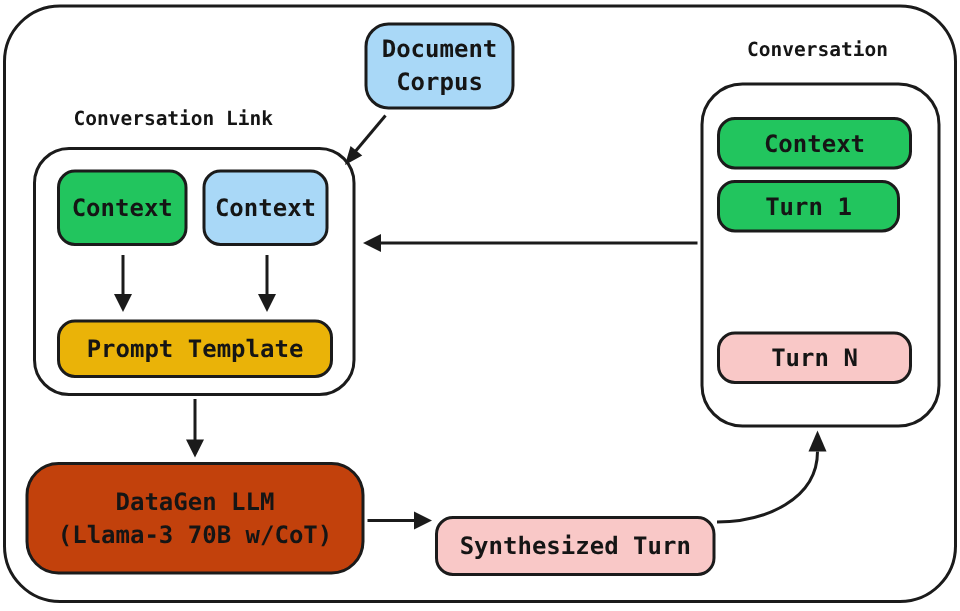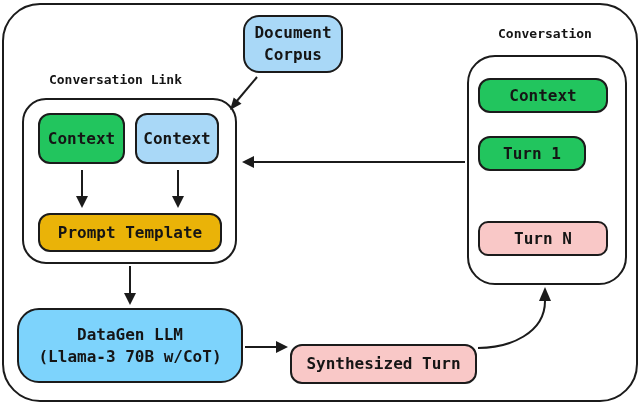--- a/index.html
+++ b/index.html
@@ -19,21 +19,21 @@
     font-weight:bold;font-size:16px;line-height:1.35;white-space:pre-line;
     box-sizing:border-box;
   }
   .group-label{
     position:absolute;text-align:center;font-weight:bold;font-size:13px;
   }
   .fill-green{background:#22c55e;}
   .fill-blue{background:#a9d8f7;}
   .fill-yellow{background:#eab308;}
   .fill-pink{background:#f9c8c7;}
-  .fill-beige{background:#7dd3fc;}
+  .fill-beige{background:#c2410c;}
   .radius-lg{border-radius:16px;}
   .radius-xl{border-radius:22px;}
   svg.arrows{position:absolute;left:0;top:0;pointer-events:none;}
   svg.arrows path, svg.arrows line{stroke:#1b1b1b;stroke-width:2;fill:none;}
   svg.arrows polygon{fill:#1b1b1b;stroke:none;}
 </style>
 </head>
 <body>
 
 <div class="stage">
@@ -50,22 +50,22 @@
   <div class="node fill-yellow" style="left:38px;top:213px;width:184px;height:39px;">Prompt Template</div>
 
   <div class="node fill-beige radius-xl" style="left:17px;top:308px;width:226px;height:75px;">DataGen LLM
 (Llama-3 70B w/CoT)</div>
 
   <div class="node fill-pink" style="left:290px;top:344px;width:187px;height:40px;">Synthesized Turn</div>
 
   <div class="group-label" style="left:467px;top:26px;width:156px;">Conversation</div>
   <div class="group-box" style="left:467px;top:55px;width:156px;height:226px;border-radius:28px;"></div>
   <div class="node fill-green" style="left:478px;top:78px;width:130px;height:35px;">Context</div>
-  <div class="node fill-green" style="left:478px;top:136px;width:108px;height:35px;">Turn 1</div>
-  <div class="node fill-pink" style="left:478px;top:221px;width:130px;height:35px;border-radius:10px;">Turn N</div>
+  <div class="node fill-green" style="left:478px;top:120px;width:122px;height:35px;">Turn 1</div>
+  <div class="node fill-pink" style="left:478px;top:221px;width:130px;height:35px;">Turn N</div>
 
   <svg class="arrows" width="640" height="407" viewBox="0 0 640 407">
 
     <line x1="82" y1="170" x2="82" y2="197"></line>
     <polygon points="76,196 88,196 82,208"></polygon>
 
     <line x1="178" y1="170" x2="178" y2="197"></line>
     <polygon points="172,196 184,196 178,208"></polygon>
 
     <line x1="130" y1="266" x2="130" y2="294"></line>

